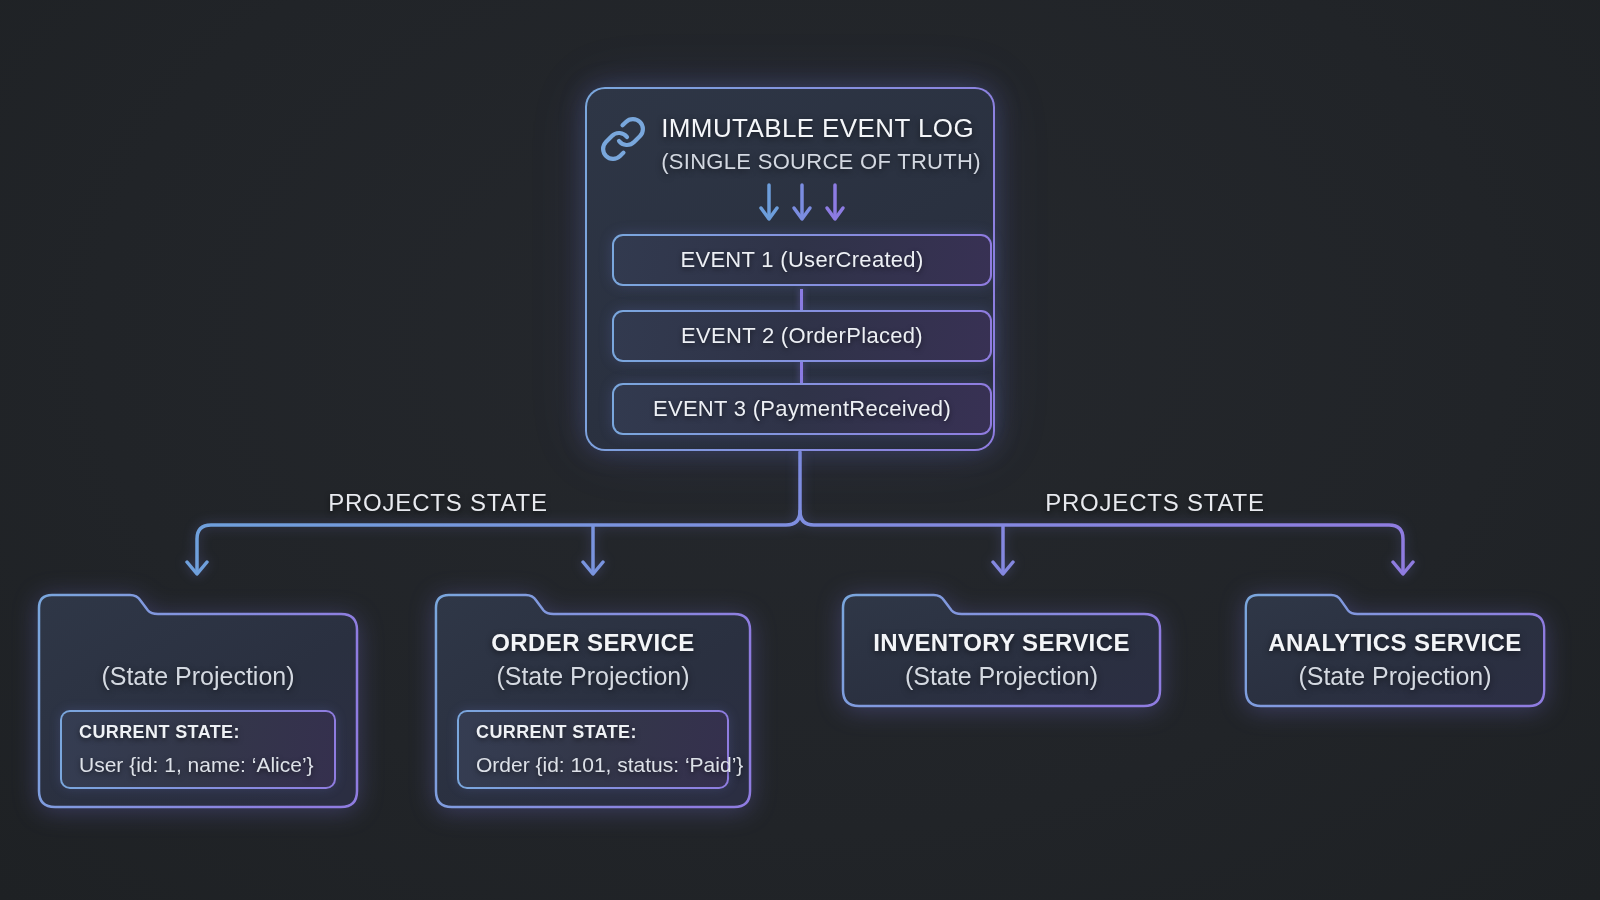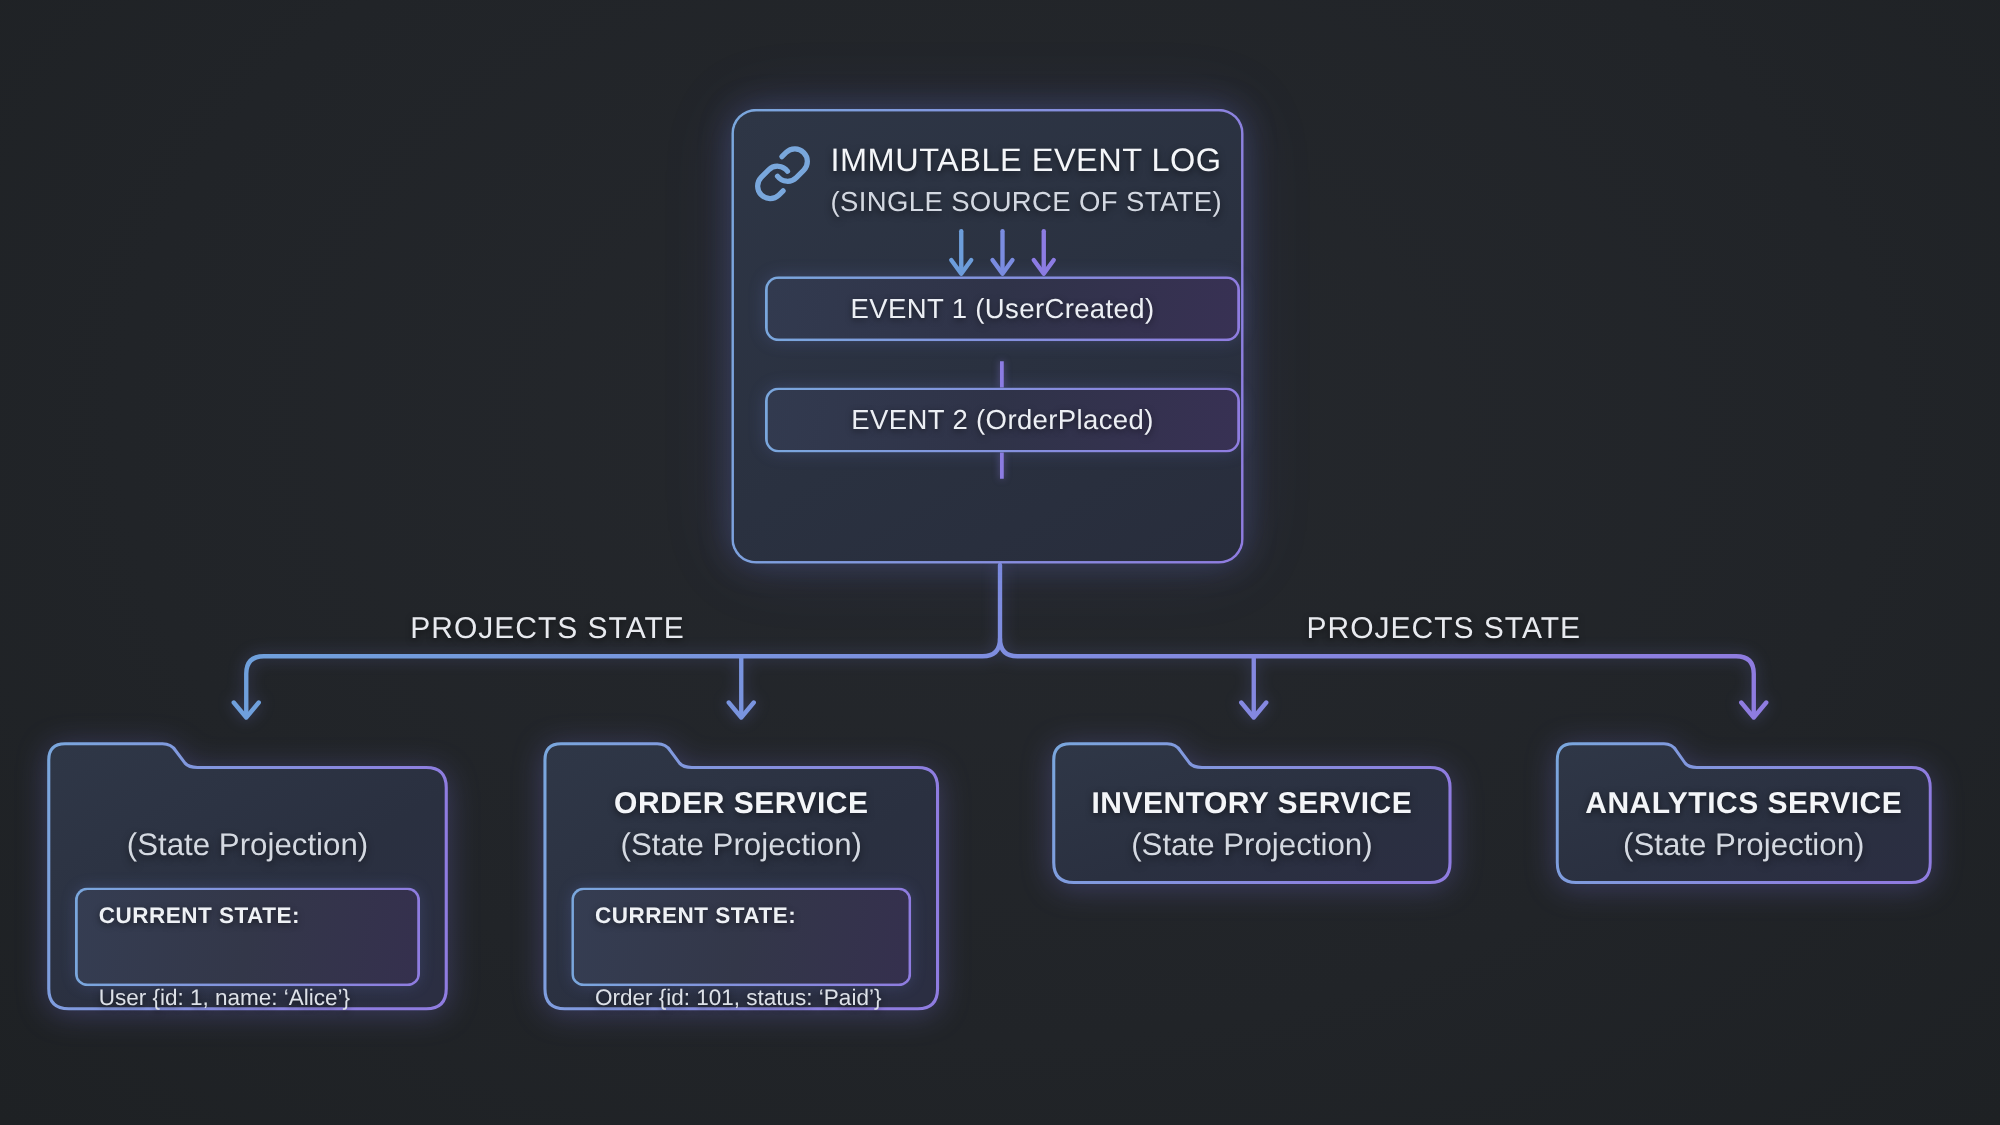--- a/index.html
+++ b/index.html
@@ -85,22 +85,22 @@
     background:
       linear-gradient(100deg,#353d52 0%, #333749 50%, #35304e 100%) padding-box,
       linear-gradient(90deg,#7aa7dd 0%, #8f7ce0 100%) border-box;
     box-shadow:0 0 12px rgba(115,128,225,.2);
   }
   .state-label{
     position:absolute; left:17px; top:10px; font-size:18px; font-weight:bold;
     color:#eef1f5; letter-spacing:.4px; text-shadow:0 2px 5px rgba(0,0,0,.5);
   }
   .state-value{
-    position:absolute; left:17px; top:41px; font-size:18px; color:#dde1e8;
-    white-space:nowrap; text-shadow:0 2px 5px rgba(0,0,0,.5);margin-top:35px;
+    position:absolute; left:17px; top:41px; font-size:21px; color:#dde1e8;
+    white-space:nowrap; text-shadow:0 2px 5px rgba(0,0,0,.5);
   }
 </style>
 </head>
 <body>
 
 <div class="canvas">
 
   <svg class="connectors">
     <defs>
       <linearGradient id="lineGrad" gradientUnits="userSpaceOnUse" x1="197" y1="0" x2="1403" y2="0">
@@ -122,21 +122,21 @@
   </svg>
 
   <div class="eventlog">
     <div class="eventlog-header">
       <svg class="link-icon" viewBox="0 0 24 24" fill="none" stroke="#79a7dc" stroke-width="2.1" stroke-linecap="round" stroke-linejoin="round">
         <path d="M10 13a5 5 0 0 0 7.54.54l3-3a5 5 0 0 0-7.07-7.07l-1.72 1.71"></path>
         <path d="M14 11a5 5 0 0 0-7.54-.54l-3 3a5 5 0 0 0 7.07 7.07l1.71-1.71"></path>
       </svg>
       <div class="headtext">
         <div class="title">IMMUTABLE EVENT LOG</div>
-        <div class="subtitle">(SINGLE SOURCE OF STATE)</div>
+        <div class="subtitle">(SINGLE SOURCE OF TRUTH)</div>
       </div>
     </div>
 
     <svg class="mini-arrows" viewBox="0 0 410 364">
       <g fill="none" stroke-width="3.5" stroke-linecap="round" stroke-linejoin="round">
         <g stroke="#6d9edb">
           <path d="M 182 96 L 182 127"></path>
             <path d="M 174 119 L 182 130 L 190 119"></path>
         </g>
         <g stroke="#7b8de0">
@@ -146,25 +146,28 @@
         <g stroke="#8d7ce3">
           <path d="M 248 96 L 248 127"></path>
             <path d="M 240 119 L 248 130 L 256 119"></path>
         </g>
       </g>
     </svg>
 
     <div class="evt-link" style="top:200px;height:21px"></div>
     <div class="evt-link" style="top:273px;height:21px"></div>
 
-    <div class="event-row" style="top:132px">
+    <div class="event-row" style="top:145px">
       <span>EVENT 1 (UserCreated)</span>
     </div>
     <div class="event-row" style="top:221px">
       <span>EVENT 2 (OrderPlaced)</span>
+    </div>
+    <div class="event-row" style="top:294px">
+      <span>EVENT 3 (PaymentReceived)</span>
     </div>
   </div>
 
   <div class="plabel" style="left:438px">PROJECTS STATE</div>
   <div class="plabel" style="left:1155px">PROJECTS STATE</div>
 
   <div class="folder" style="left:36px;top:593px;width:324px;height:217px">
     <svg class="shape" viewBox="0 0 324 217" preserveAspectRatio="none">
       <defs>
         <linearGradient id="fb1" x1="0" y1="0" x2="1" y2="0.25">

